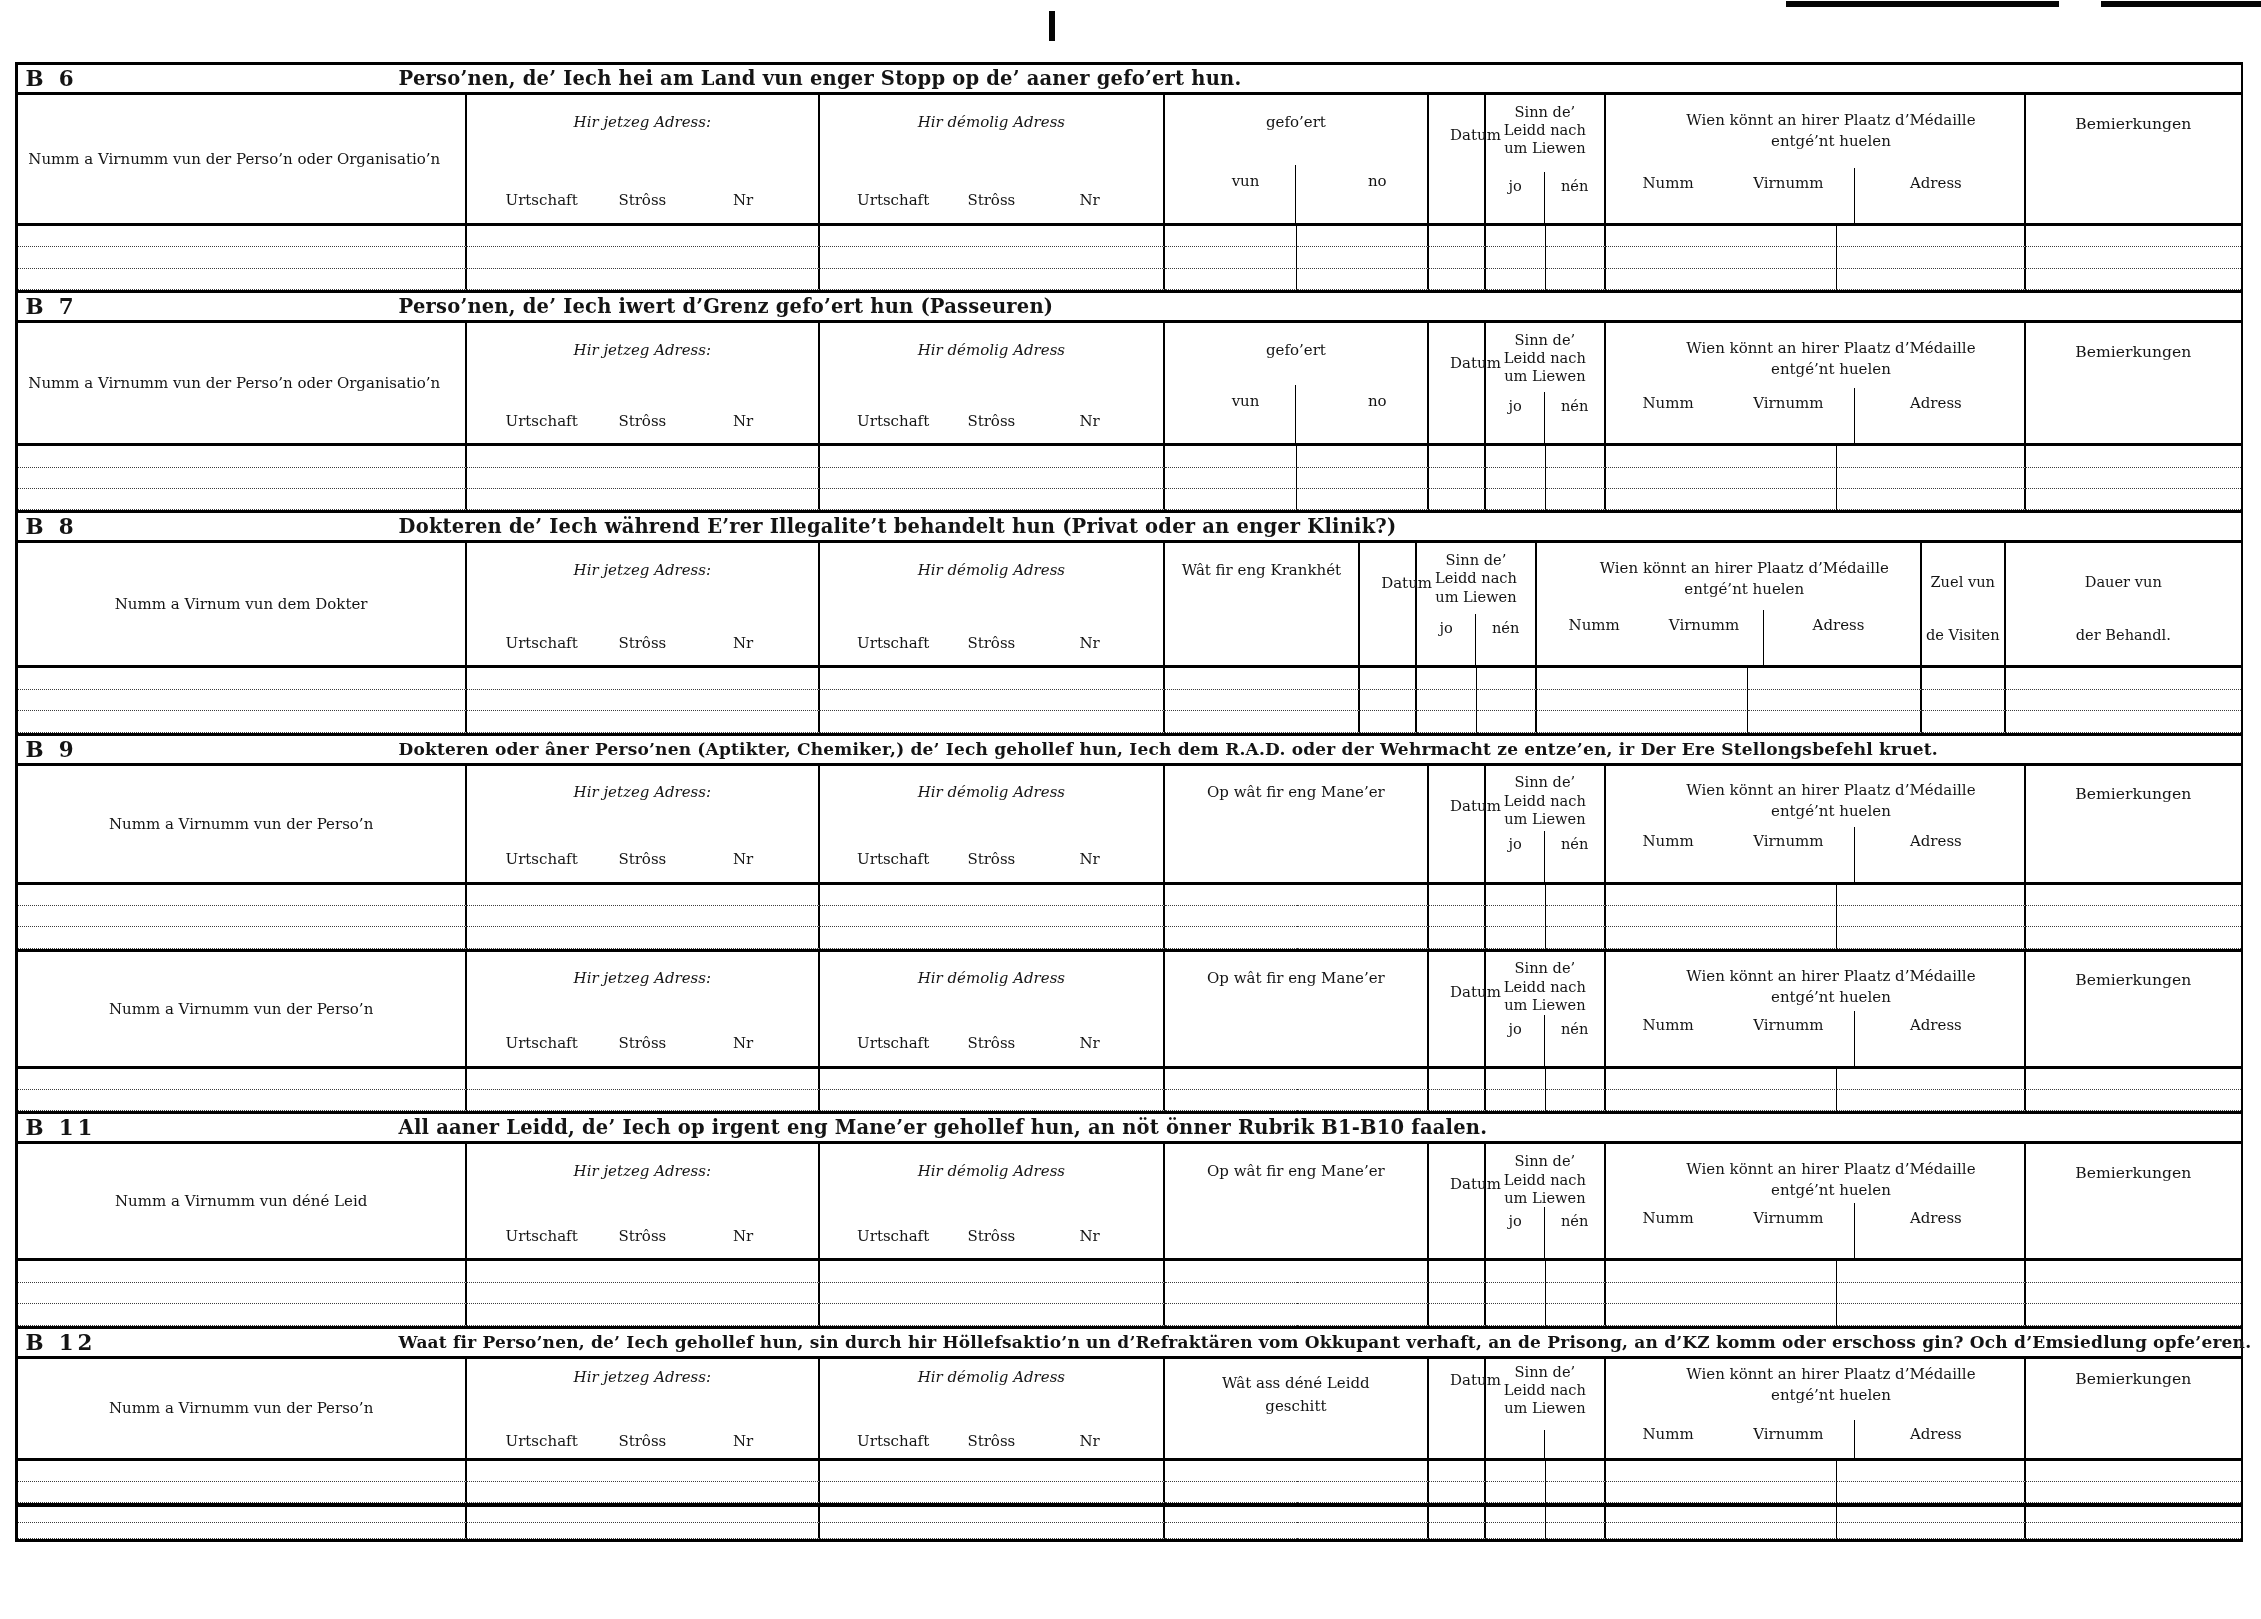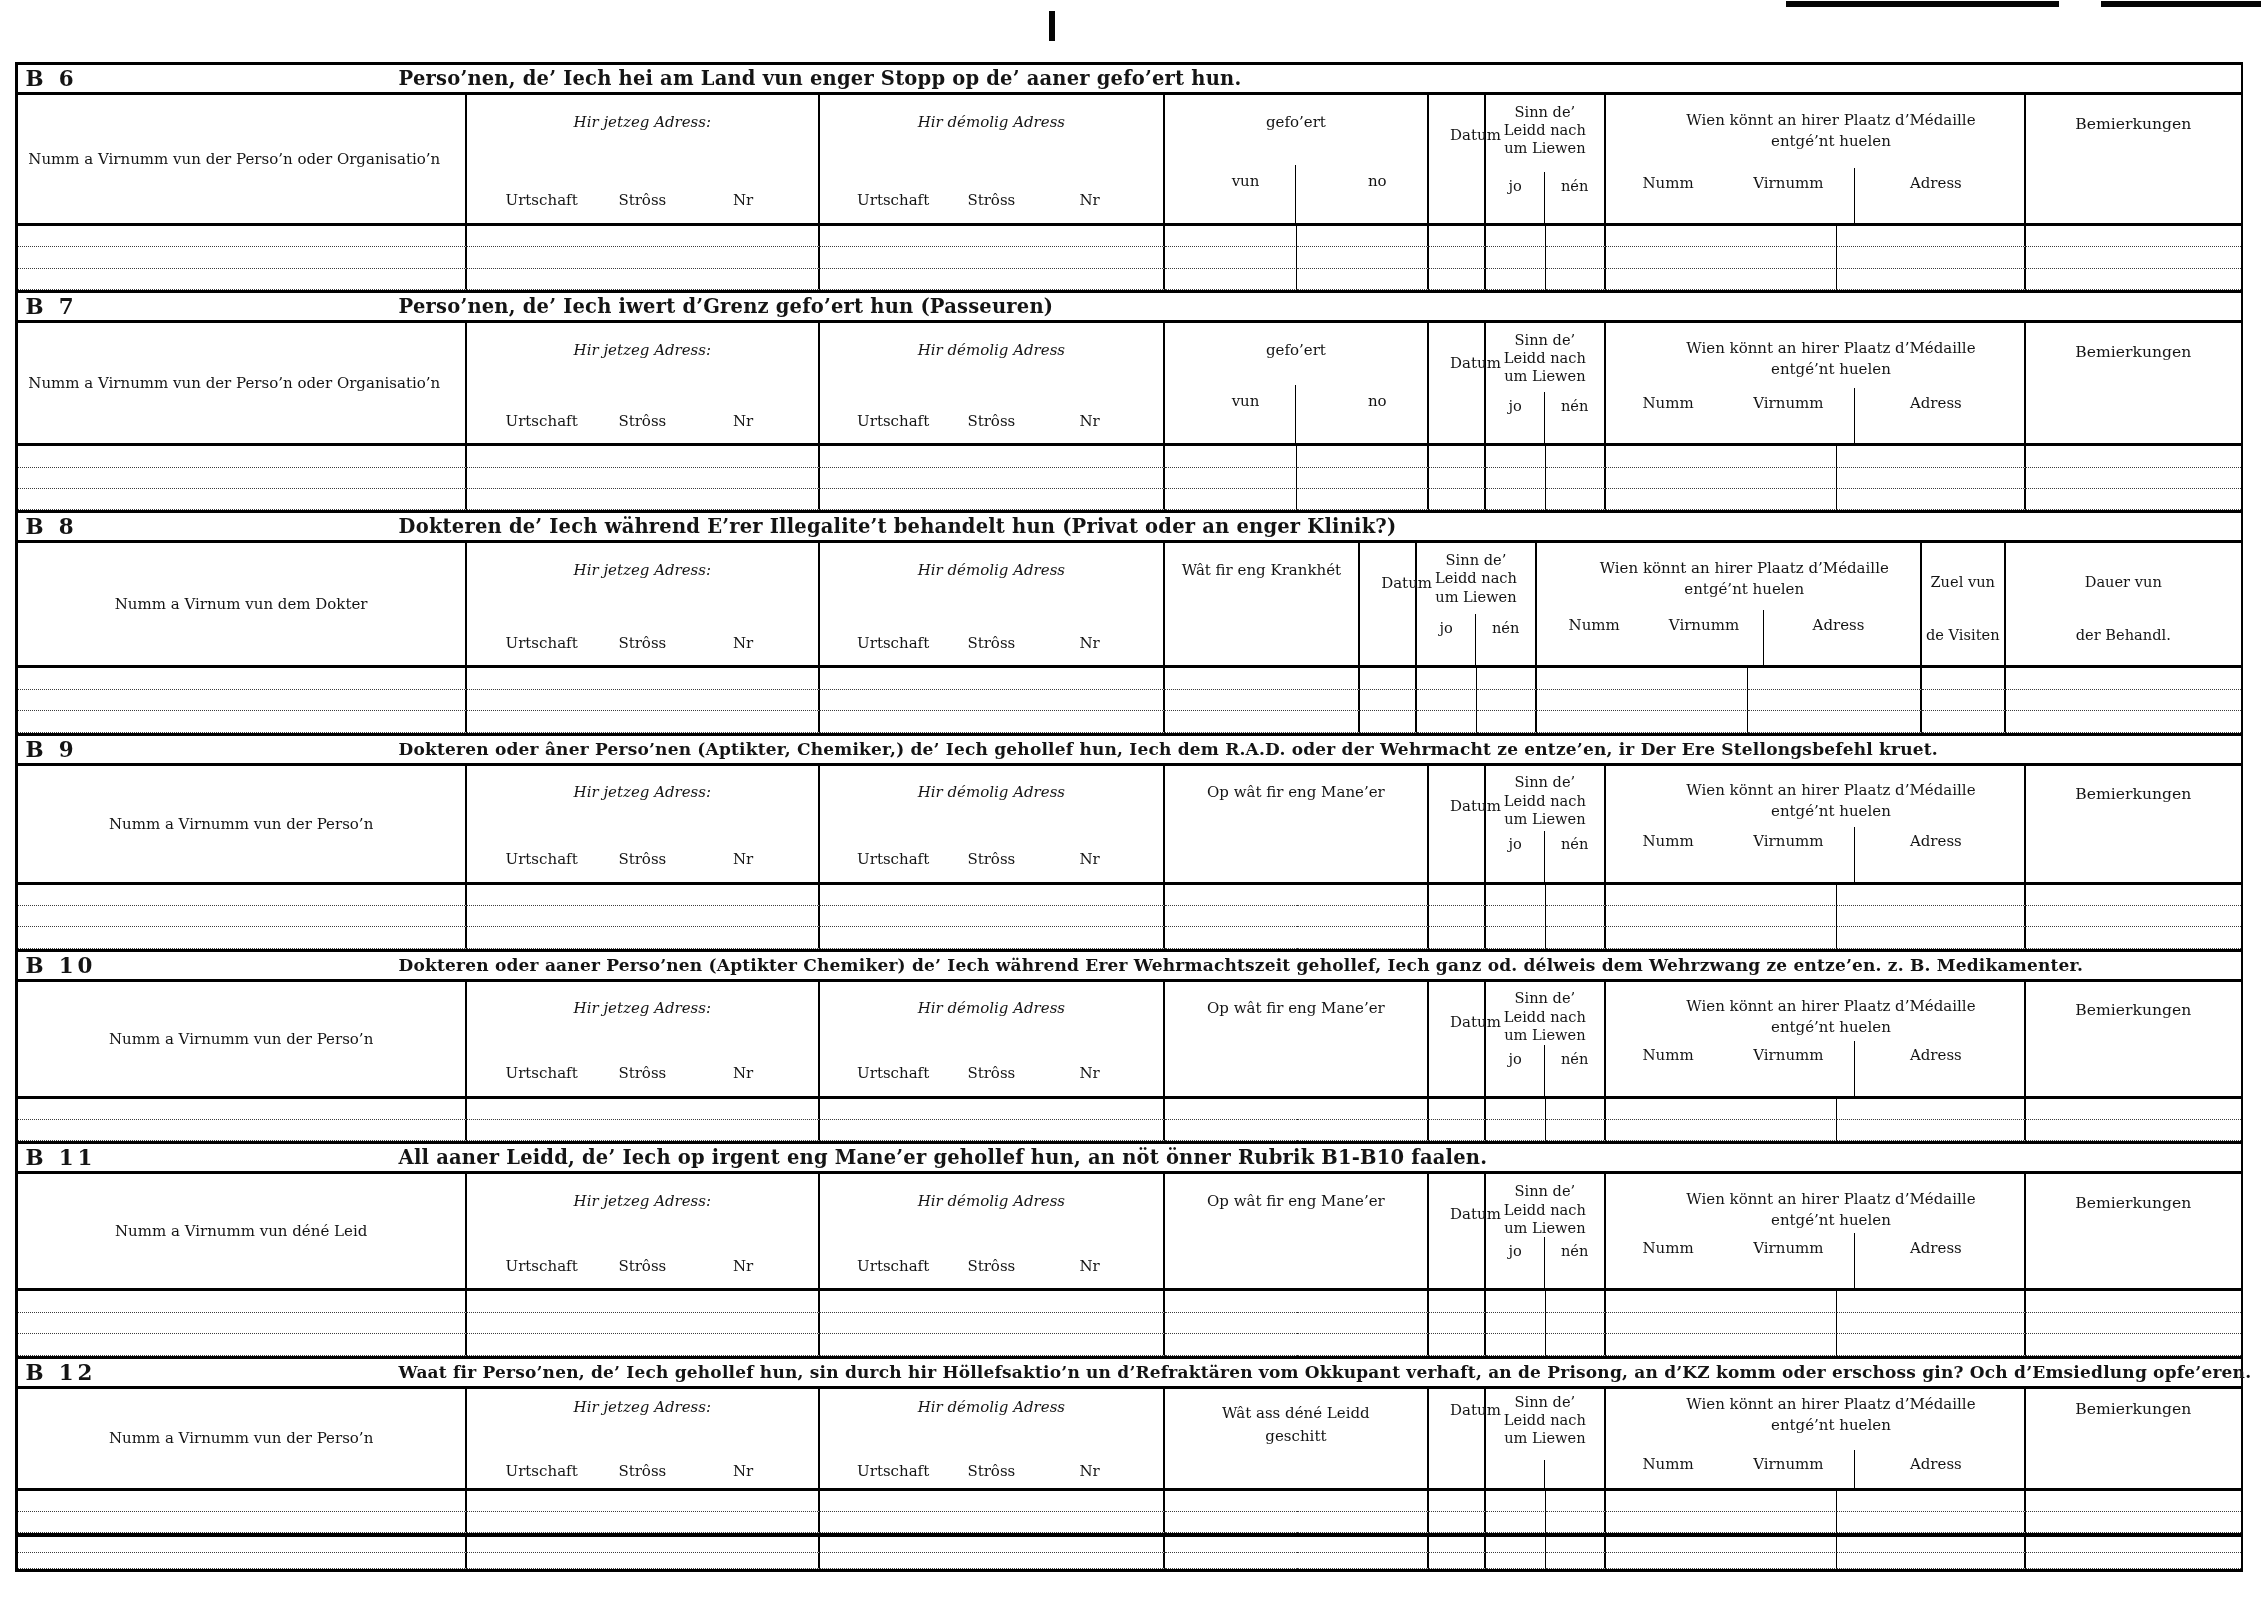--- a/index.html
+++ b/index.html
@@ -494,24 +494,20 @@
           <i class="bT"></i>
           <i class="bR"></i>
           <i class="bT"></i>
           <i class="bR"></i>
           <i></i>
         </div>
       </div>
   </div>
 
   <div class="sec">
-    <div class="titlebar">
-      <span class="code">B 10</span>
-      <span class="stitle long">Dokteren oder aaner Perso’nen (Aptikter Chemiker) de’ Iech während Erer Wehrmachtszeit gehollef, Iech ganz od. délweis dem Wehrzwang ze entze’en. z. B. Medikamenter.</span>
-    </div>
     <div class="hdr g-std" style="height:117px">
       <div class="hc bR nameC">
           <span>Numm a Virnumm vun der Perso’n</span>
         </div>
       <div class="hc bR addr">
         <div class="top">Hir jetzeg Adress:</div>
         <div class="subs">
             <span>Urtschaft</span>
             <span>Strôss</span>
             <span>Nr</span>

